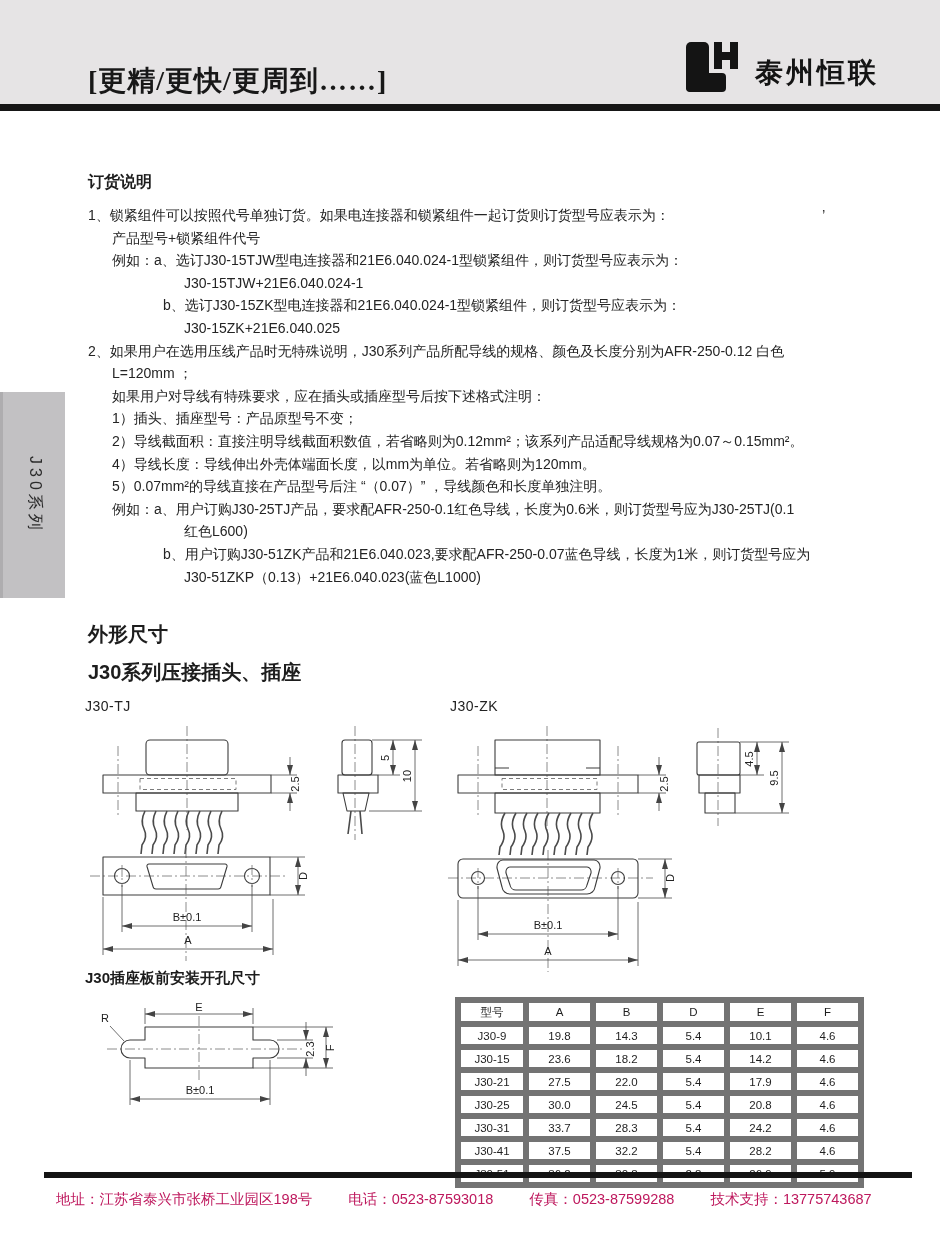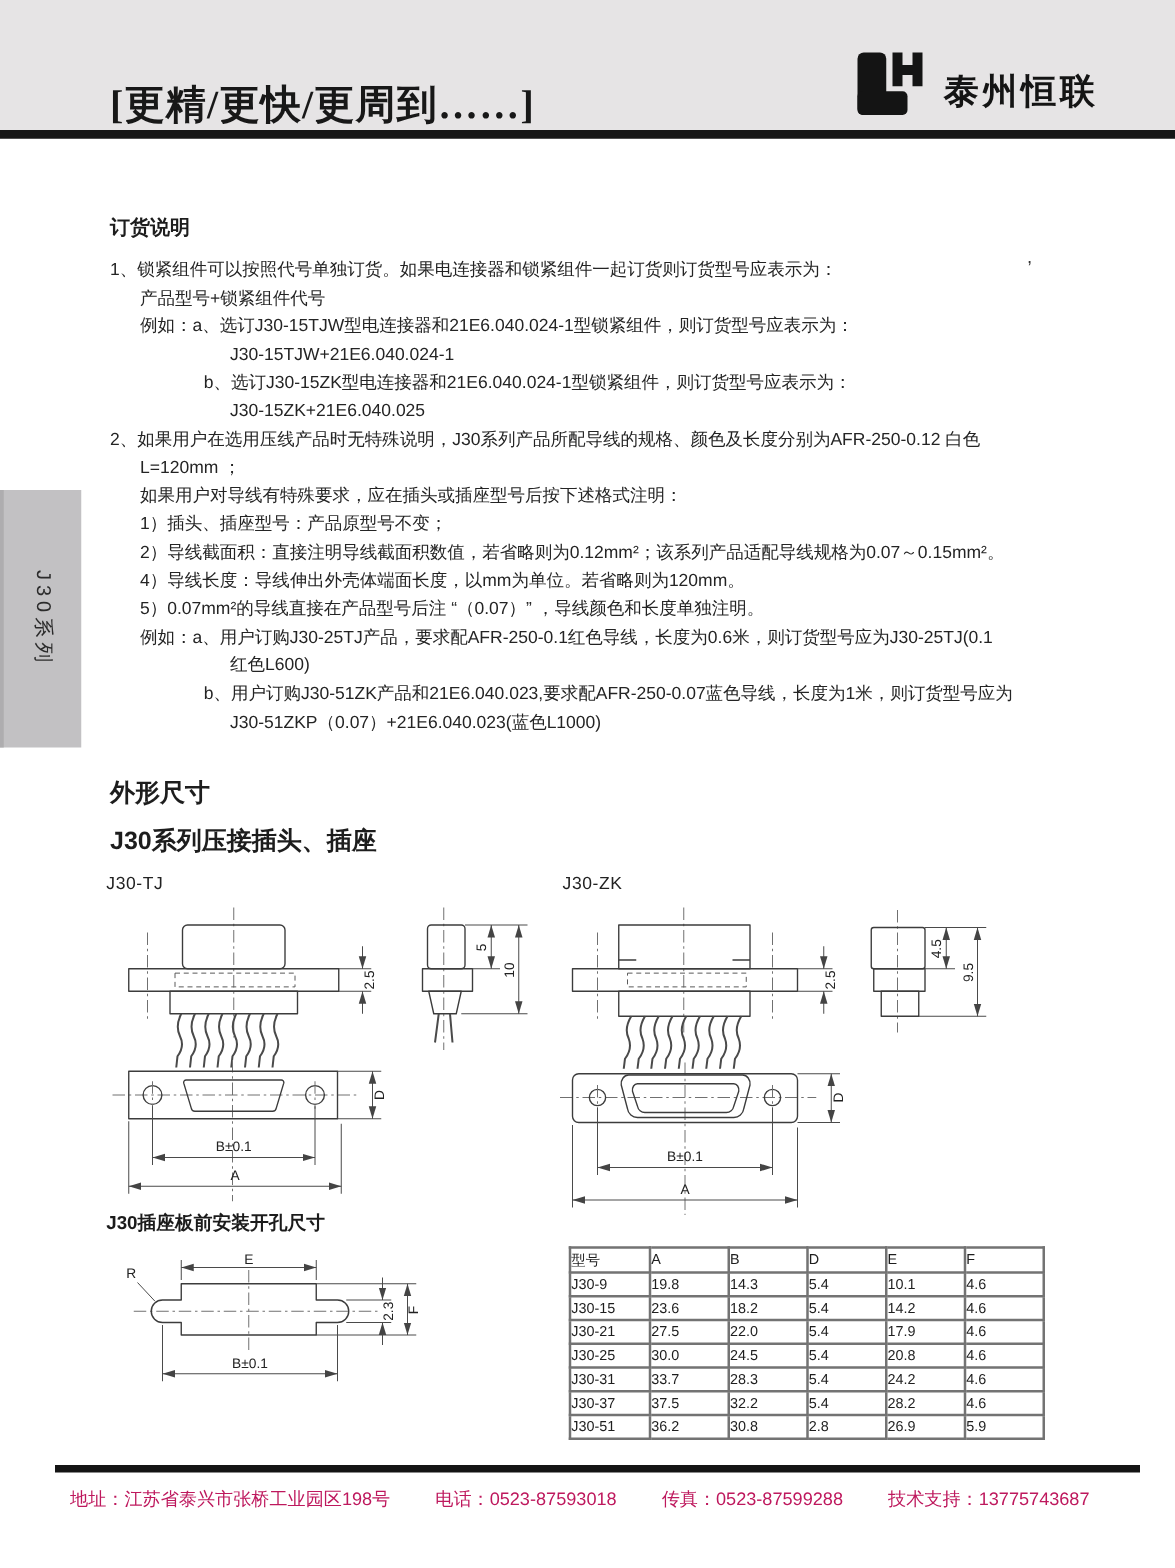--- a/index.html
+++ b/index.html
@@ -2,21 +2,21 @@
 <html><head>
 <meta charset="utf-8">
 <style>
   html,body{margin:0;padding:0;background:#fff;}
   .page{position:relative;width:940px;height:1254px;background:#ffffff;overflow:hidden;
         font-family:"Liberation Sans","DejaVu Sans",sans-serif;color:#252525;}
   
   .header{position:absolute;left:0;top:0;width:940px;height:104px;background:#e6e4e5;}
   .header-rule{position:absolute;left:0;top:104px;width:940px;height:7px;background:#161616;}
   .tagline{position:absolute;left:88px;top:62px;font-family:"Liberation Serif","DejaVu Serif",serif;
-           font-size:32px;font-weight:bold;letter-spacing:1px;color:#181818;}
+           font-size:28px;font-weight:bold;letter-spacing:1px;color:#181818;}
   .logo{position:absolute;left:686px;top:42px;display:flex;align-items:flex-end;gap:9px;}
   .brand{font-size:28px;font-weight:900;letter-spacing:3px;color:#141414;}
   
   .side-tab{position:absolute;left:0px;top:392px;width:62px;height:206px;background:#c2c1c3;
             border-left:3px solid #aeadaf;display:flex;align-items:center;justify-content:center;}
   .side-tab span{writing-mode:vertical-rl;text-orientation:sideways;font-size:16px;
                  letter-spacing:4px;color:#2b2b2b;}
   
   .sec-title{position:absolute;left:88px;font-size:16px;font-weight:600;color:#1d1d1d;}
   .ordering-lines{position:absolute;left:88px;top:204px;font-size:14px;line-height:22.6px;
@@ -33,21 +33,21 @@
   svg{position:absolute;overflow:visible;}
   .ln{stroke:#3c3c3c;stroke-width:1.1;fill:none;stroke-linejoin:round;}
   .wire{stroke:#4a4a4a;stroke-width:1.6;fill:none;}
   .cl{stroke:#707070;stroke-width:.8;fill:none;stroke-dasharray:10 3 2 3;}
   .dash{stroke:#5a5a5a;stroke-width:.8;fill:none;stroke-dasharray:4 3;}
   .dim{stroke:#4a4a4a;stroke-width:.8;fill:none;}
   .dt{font-size:11px;fill:#222;font-family:"Liberation Sans","DejaVu Sans",sans-serif;}
   
   table.spec{position:absolute;left:455px;top:997px;border-collapse:collapse;
              font-size:11.5px;color:#1e1e1e;table-layout:fixed;}
-  table.spec th,table.spec td{border:2px solid #737373;text-align:left;padding:0;height:17px;
+  table.spec th,table.spec td{border:6px solid #737373;text-align:center;padding:0;height:17px;
              font-weight:normal;}
   table.spec th{height:18px;}
   table.spec th:first-child,table.spec td:first-child{width:62px;}
   table.spec th:not(:first-child),table.spec td:not(:first-child){width:61px;}
   table.spec{border:2px solid #222;}
   
   .footer-rule{position:absolute;left:44px;top:1172px;width:868px;height:6px;background:#141414;}
   .footer-items{position:absolute;left:56px;top:1190px;font-size:14.5px;color:#be185d;
                 display:flex;gap:36px;white-space:nowrap;}
 </style>
@@ -94,21 +94,21 @@
       <div class="oline ind0">2、如果用户在选用压线产品时无特殊说明，J30系列产品所配导线的规格、颜色及长度分别为AFR-250-0.12  白色</div>
       <div class="oline ind1">L=120mm ；</div>
       <div class="oline ind1">如果用户对导线有特殊要求，应在插头或插座型号后按下述格式注明：</div>
       <div class="oline ind1">1）插头、插座型号：产品原型号不变；</div>
       <div class="oline ind1">2）导线截面积：直接注明导线截面积数值，若省略则为0.12mm²；该系列产品适配导线规格为0.07～0.15mm²。</div>
       <div class="oline ind1">4）导线长度：导线伸出外壳体端面长度，以mm为单位。若省略则为120mm。</div>
       <div class="oline ind1">5）0.07mm²的导线直接在产品型号后注 “（0.07）” ，导线颜色和长度单独注明。</div>
       <div class="oline ind1">例如：a、用户订购J30-25TJ产品，要求配AFR-250-0.1红色导线，长度为0.6米，则订货型号应为J30-25TJ(0.1</div>
       <div class="oline ind3">红色L600)</div>
       <div class="oline ind2">b、用户订购J30-51ZK产品和21E6.040.023,要求配AFR-250-0.07蓝色导线，长度为1米，则订货型号应为</div>
-      <div class="oline ind3">J30-51ZKP（0.07）+21E6.040.023(蓝色L1000)</div>
+      <div class="oline ind3">J30-51ZKP（0.13）+21E6.040.023(蓝色L1000)</div>
     </div>
   <div class="stray-mark">’</div>
 
   <div class="subsec-title" style="top:621px;">外形尺寸</div>
   <div class="subsec-title" style="top:659px;">J30系列压接插头、插座</div>
 
   <div class="drawing-label" style="left:85px;top:698px;">J30-TJ</div>
   <div class="drawing-label" style="left:450px;top:698px;">J30-ZK</div>
 
   <svg style="left:85px;top:718px;" width="350" height="246" viewBox="0 0 350 246">
@@ -292,21 +292,21 @@
         </tr>
         <tr>
           <td>J30-31</td>
           <td>33.7</td>
           <td>28.3</td>
           <td>5.4</td>
           <td>24.2</td>
           <td>4.6</td>
         </tr>
         <tr>
-          <td>J30-37</td>
+          <td>J30-41</td>
           <td>37.5</td>
           <td>32.2</td>
           <td>5.4</td>
           <td>28.2</td>
           <td>4.6</td>
         </tr>
         <tr>
           <td>J30-51</td>
           <td>36.2</td>
           <td>30.8</td>

